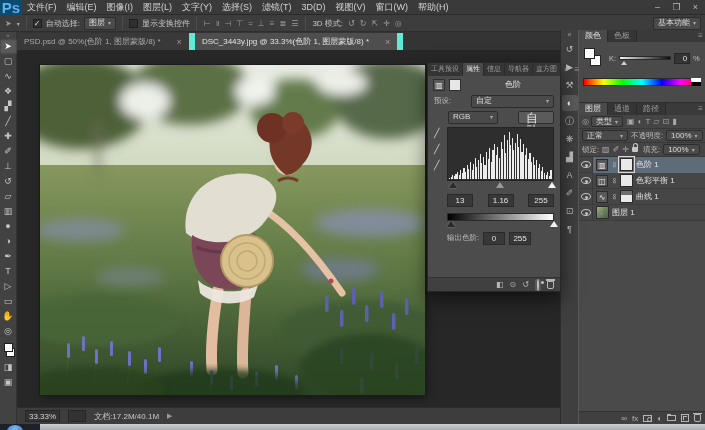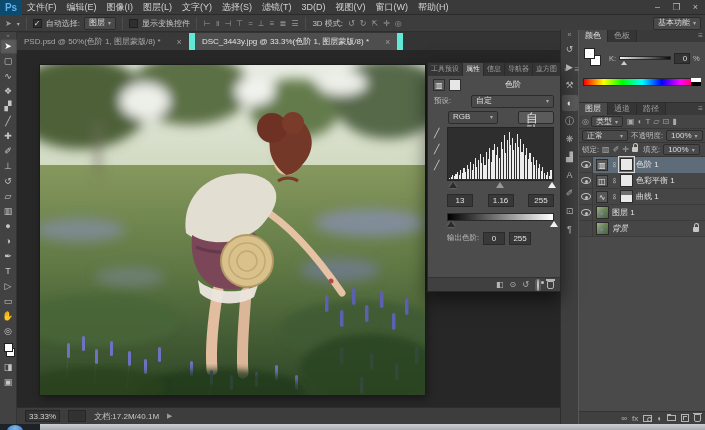--- a/index.html
+++ b/index.html
@@ -2,21 +2,21 @@
 <html><head>
 <meta charset="utf-8">
 <style>
   * { margin:0; padding:0; box-sizing:border-box; }
   html,body { width:705px; height:430px; overflow:hidden; }
   body { font-family:"Liberation Sans","DejaVu Sans",sans-serif; font-size:9px; color:#cfcfcf; background:#474747; position:relative; }
   .abs { position:absolute; }
 
   
   #menubar { left:0; top:0; width:705px; height:15px; background:#3a3a3a; border-bottom:1px solid #2a2a2a; display:flex; align-items:center; }
-  #ps-logo { width:22px; height:15px; background:#0c4a6e; color:#5eb2f2; font-weight:bold; font-size:10px; text-align:center; line-height:15px; }
+  #ps-logo { width:22px; height:15px; background:#0c4a6e; color:#5eb2f2; font-weight:bold; font-size:15px; text-align:center; line-height:15px; }
   .menu-item { padding:0 5px; line-height:15px; color:#d2d2d2; font-size:9px; white-space:nowrap; }
   #win-controls { margin-left:auto; display:flex; }
   .win-btn { width:19px; height:15px; text-align:center; line-height:14px; color:#bdbdbd; font-size:9px; }
 
   #optionsbar { left:0; top:15px; width:705px; height:17px; background:#3d3d3d; border-bottom:1px solid #2e2e2e; display:flex; align-items:center; gap:4px; padding:0 4px; }
   .opt-sep { width:1px; height:13px; background:#2e2e2e; border-right:1px solid #4d4d4d; margin:0 2px; }
   .opt-ico { color:#9a9a9a; font-size:8px; line-height:15px; padding:0 1px; }
   .checkbox { width:9px; height:9px; background:#2f2f2f; border:1px solid #1f1f1f; color:#ddd; font-size:8px; line-height:8px; text-align:center; }
   .dropbtn { background:#4a4a4a; border:1px solid #2c2c2c; border-radius:2px; padding:0 4px; height:13px; line-height:12px; font-size:8px; color:#ddd; display:flex; align-items:center; gap:3px; }
   .caret { font-size:6px; color:#aaa; }
@@ -500,28 +500,20 @@
             <span class="layer-name">曲线 1</span>
           </span>
         </div>
         <div class="layer-row">
           <span class="eyebox">
             <span class="eye"></span>
           </span>
           <span class="row-body">
             <span class="img-thumb"></span>
             <span class="layer-name">图层 1</span>
-          </span>
-        </div>
-        <div class="layer-row">
-          <span class="eyebox"></span>
-          <span class="row-body">
-            <span class="img-thumb"></span>
-            <span class="layer-name italic">背景</span>
-            <span class="row-lock"><span class="cssLock"></span></span>
           </span>
         </div>
       </div>
     <div id="layers-bottom">
         <span class="b-ico">∞</span>
         <span class="b-ico">fx</span>
         <span class="cssMaskIco"></span>
         <span class="b-ico">◐</span>
         <span class="cssFolder"></span>
         <span class="cssNewLayer"></span>

